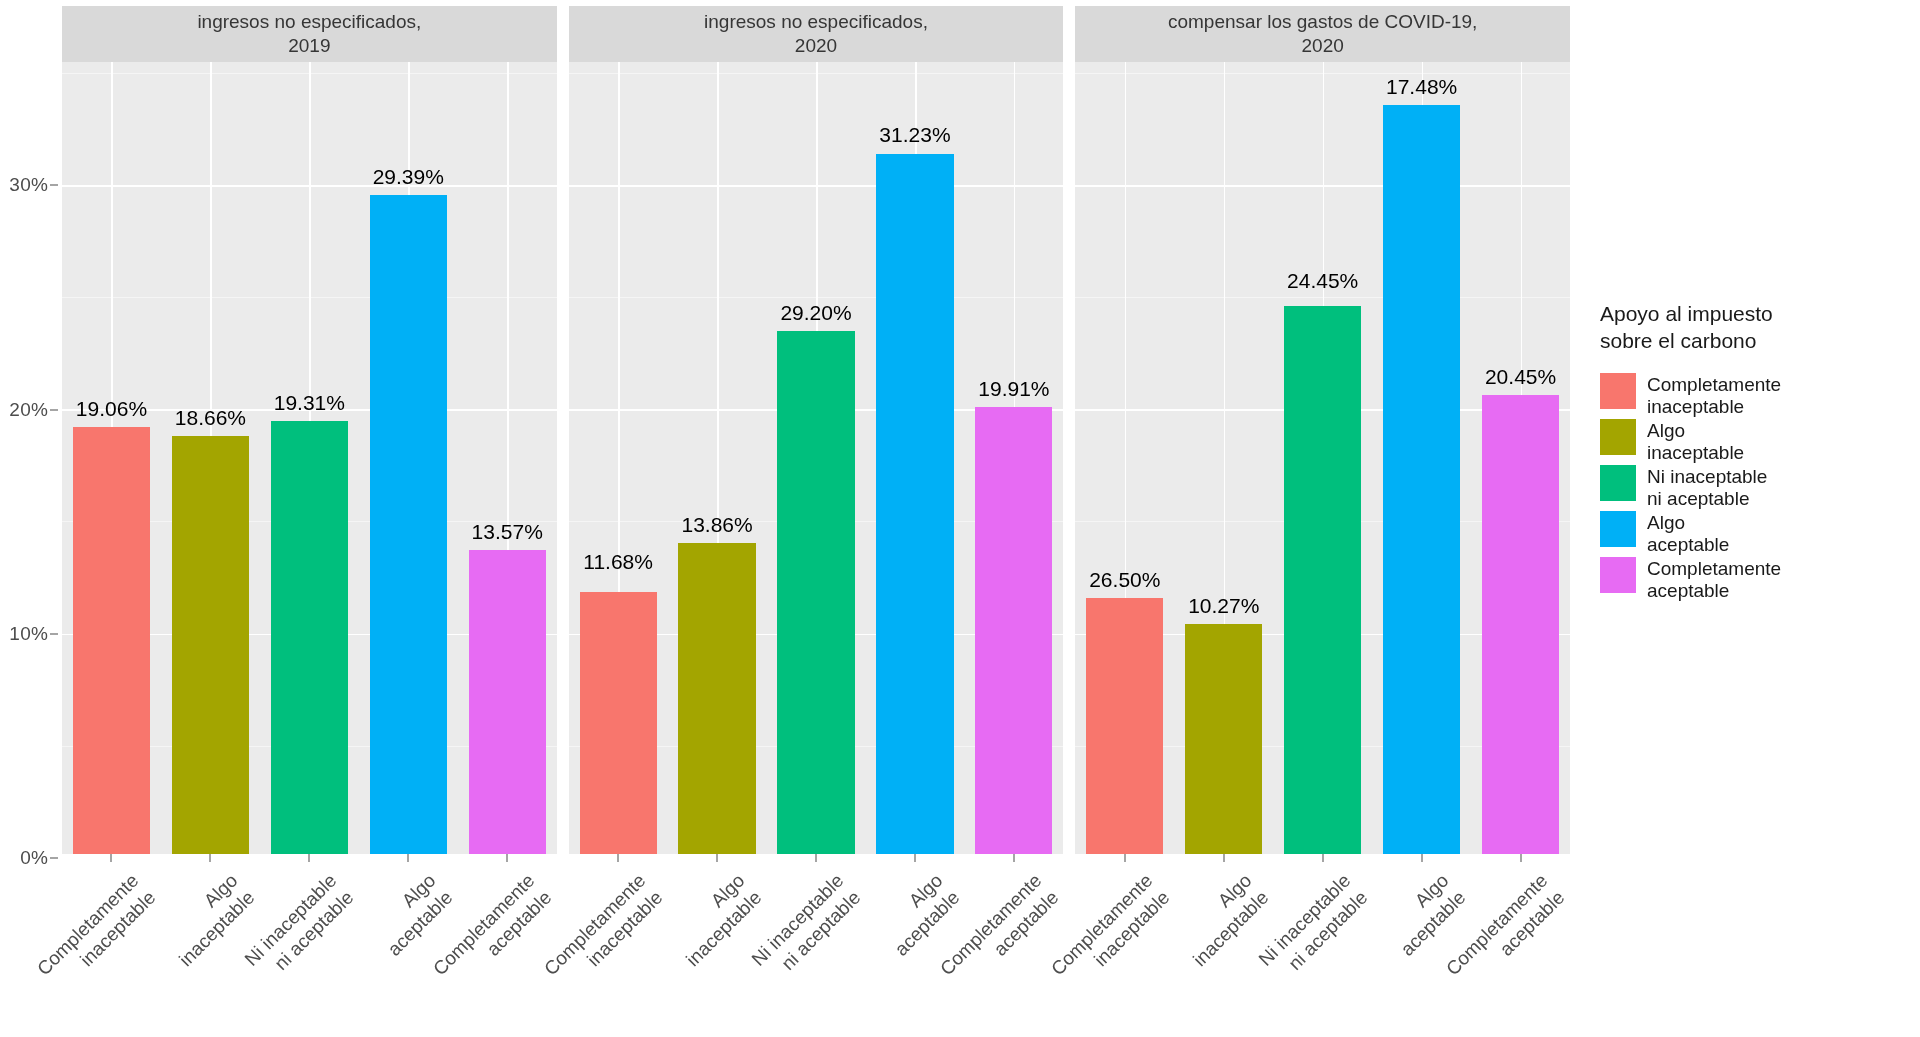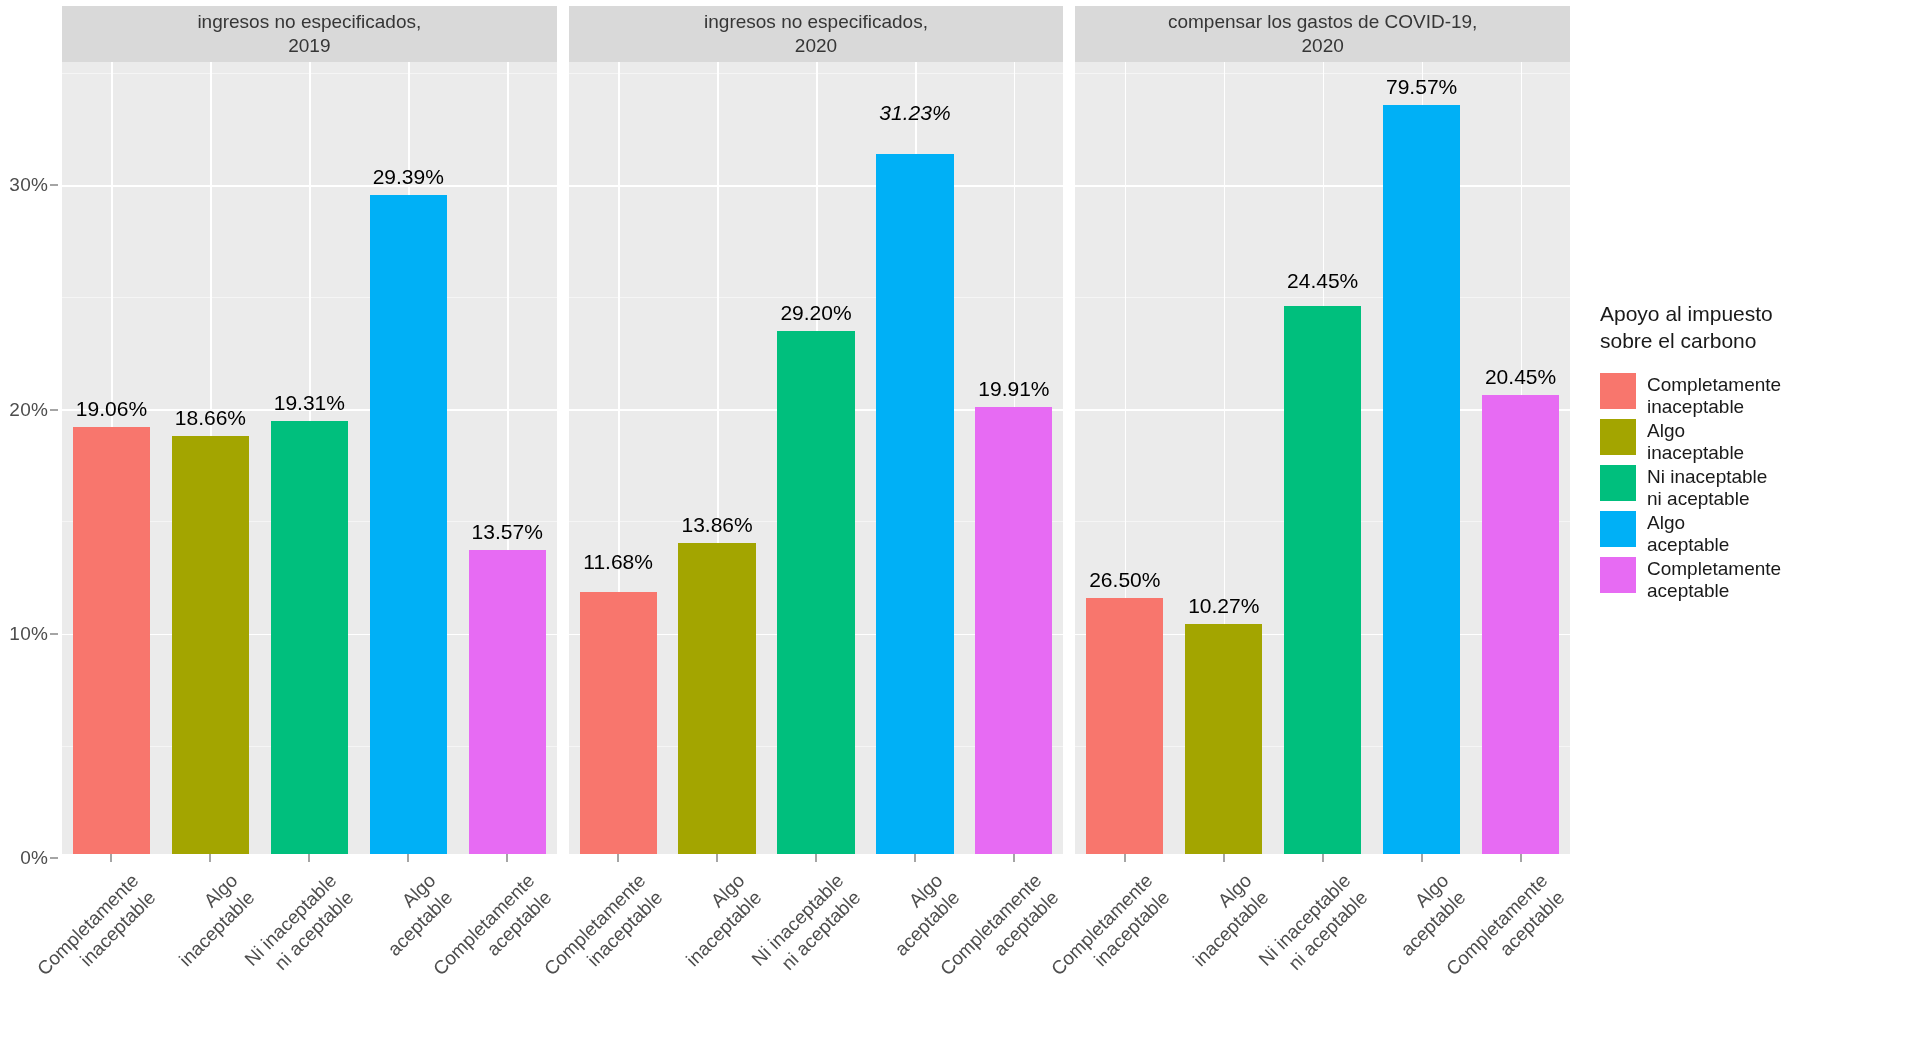--- a/index.html
+++ b/index.html
@@ -291,21 +291,21 @@
               <div class="barslot">
                 <div class="bar" style="height: 310.776px; background: rgb(163, 165, 0);"></div>
                 <div class="barlabel" style="bottom: 316.776px;">13.86%</div>
               </div>
               <div class="barslot">
                 <div class="bar" style="height: 522.894px; background: rgb(0, 191, 125);"></div>
                 <div class="barlabel" style="bottom: 528.894px;">29.20%</div>
               </div>
               <div class="barslot">
                 <div class="bar" style="height: 700.256px; background: rgb(0, 176, 246);"></div>
-                <div class="barlabel" style="bottom: 729px; font-style: italic;">31.23%</div>
+                <div class="barlabel" style="bottom: 707px;">31.23%</div>
               </div>
               <div class="barslot">
                 <div class="bar" style="height: 446.433px; background: rgb(231, 107, 243);"></div>
                 <div class="barlabel" style="bottom: 452.433px;">19.91%</div>
               </div>
             </div>
           </div>
           <div class="xticks">
             <div class="xtickmark" style="left: 10%;"></div>
             <div class="xtickmark" style="left: 30%;"></div>
@@ -344,21 +344,21 @@
               <div class="barslot">
                 <div class="bar" style="height: 230.279px; background: rgb(163, 165, 0);"></div>
                 <div class="barlabel" style="bottom: 236.279px;">10.27%</div>
               </div>
               <div class="barslot">
                 <div class="bar" style="height: 548.231px; background: rgb(0, 191, 125);"></div>
                 <div class="barlabel" style="bottom: 561px;">24.45%</div>
               </div>
               <div class="barslot">
                 <div class="bar" style="height: 749.137px; background: rgb(0, 176, 246);"></div>
-                <div class="barlabel" style="bottom: 755.137px;">79.57%</div>
+                <div class="barlabel" style="bottom: 755.137px;">17.48%</div>
               </div>
               <div class="barslot">
                 <div class="bar" style="height: 458.541px; background: rgb(231, 107, 243);"></div>
                 <div class="barlabel" style="bottom: 464.541px;">20.45%</div>
               </div>
             </div>
           </div>
           <div class="xticks">
             <div class="xtickmark" style="left: 10%;"></div>
             <div class="xtickmark" style="left: 30%;"></div>

